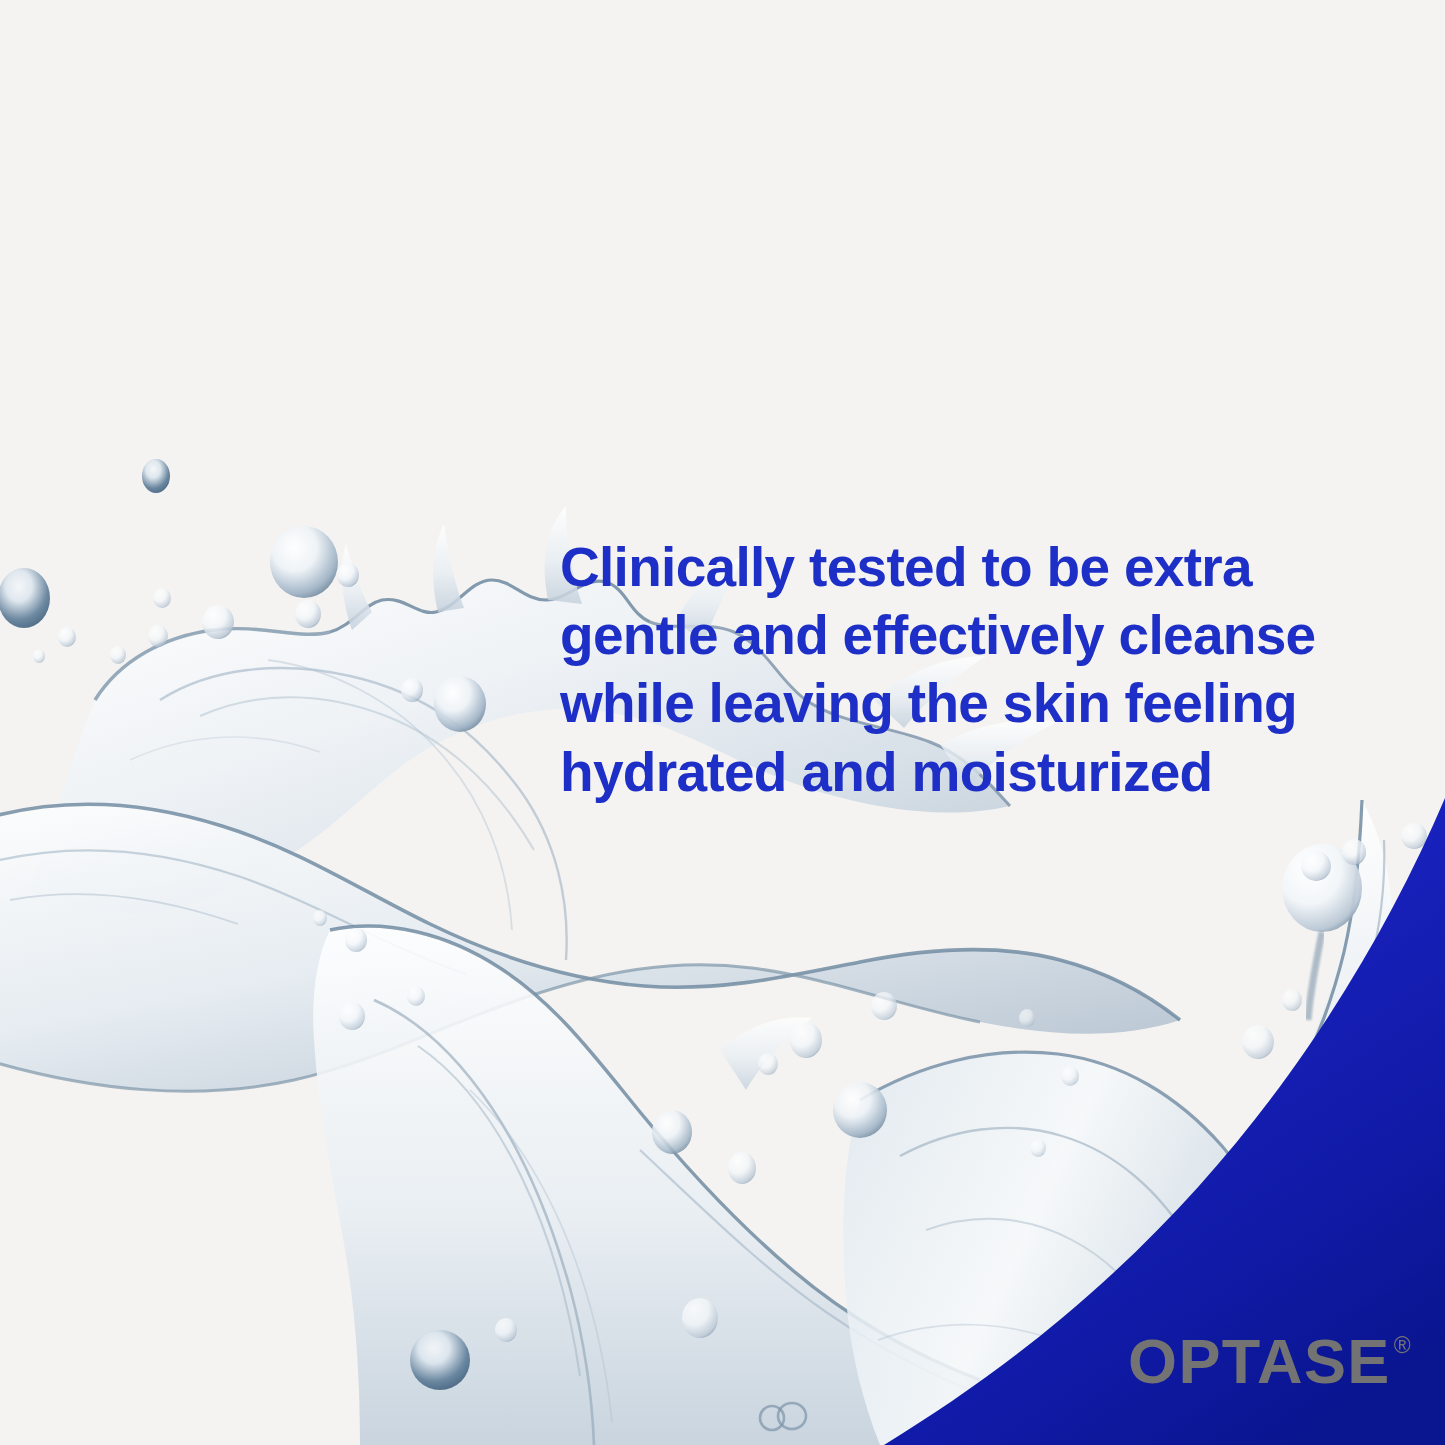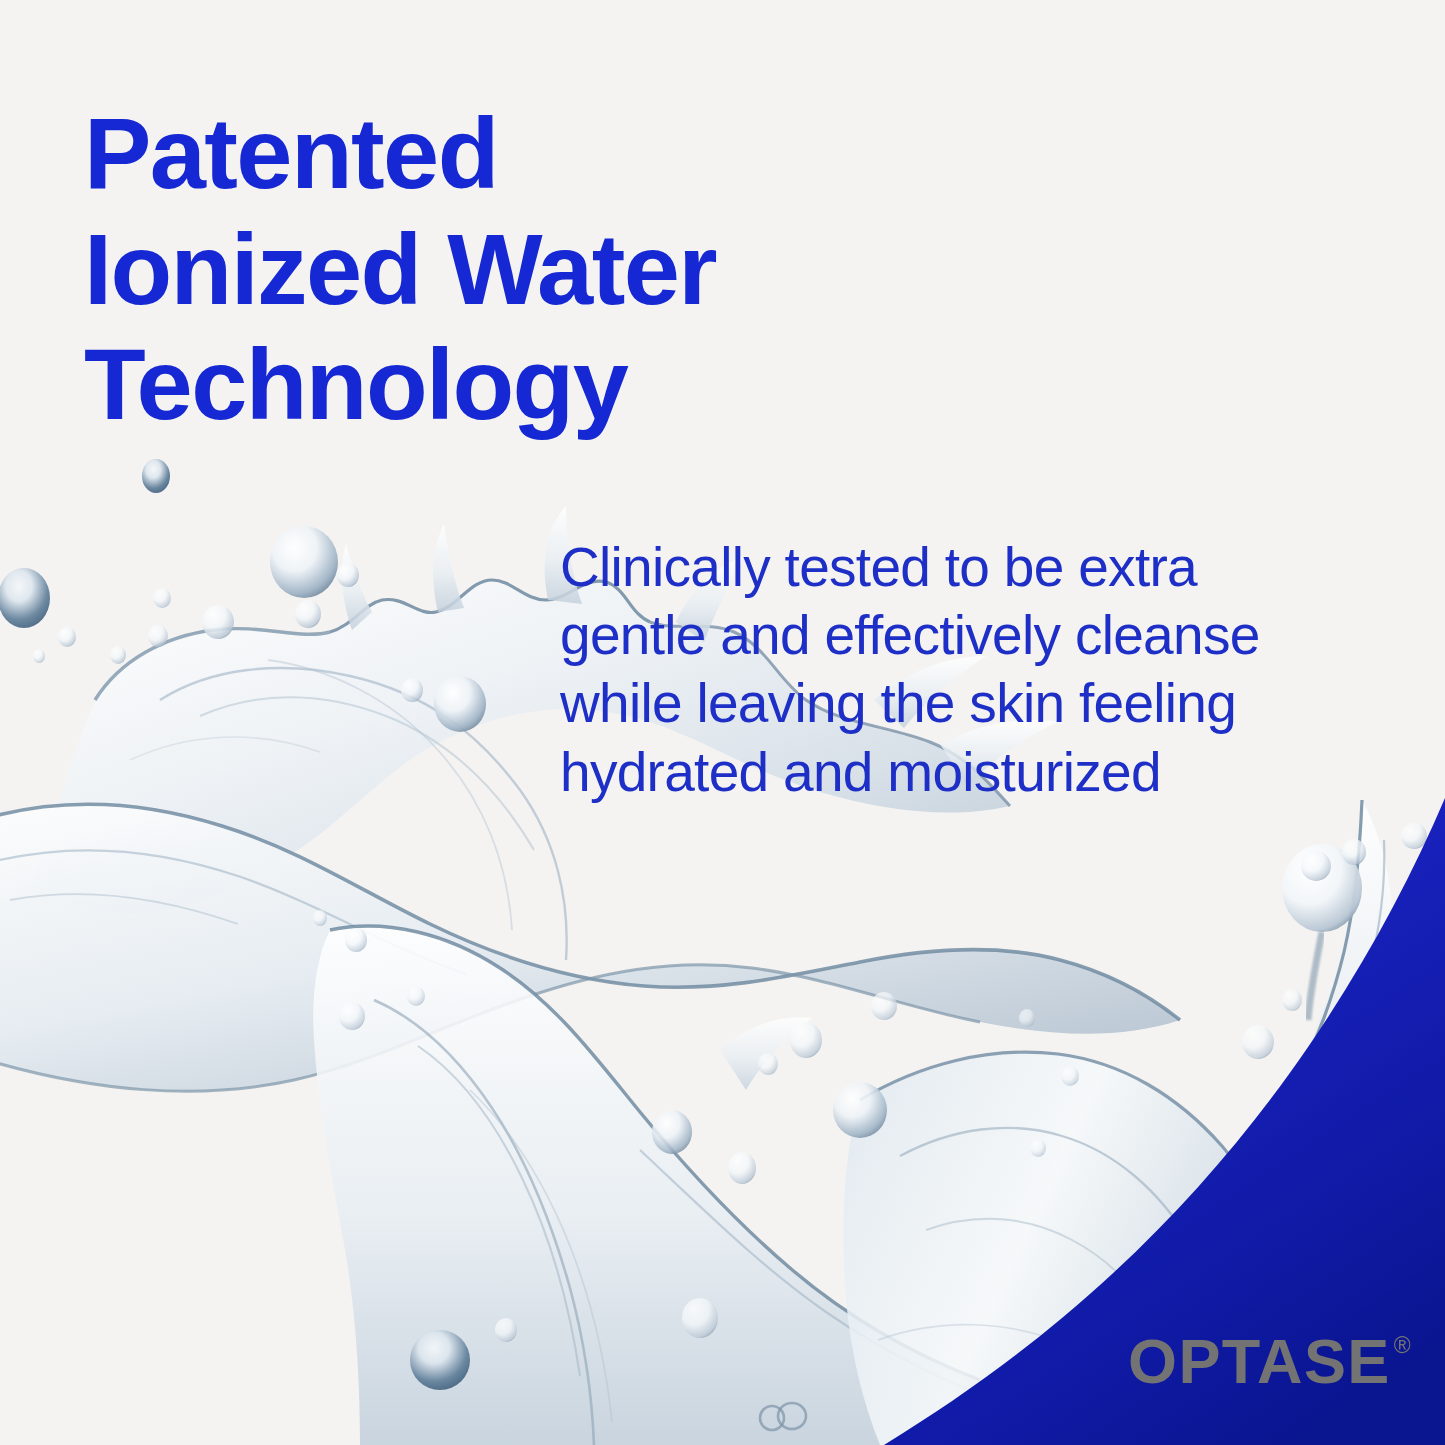--- a/index.html
+++ b/index.html
@@ -55,21 +55,21 @@
   }
 
   #subcopy {
     position: absolute;
     left: 560px;
     top: 533px;
     width: 830px;
     z-index: 4;
     color: #1d2fc6;
     font-size: 55px;
-    font-weight: 400;
+    font-weight: 700;
     line-height: 1.24;
     letter-spacing: -0.7px;
     white-space: pre-line;
     margin: 0;
   }
 
   #brand-logo {
     position: absolute;
     left: 1128px;
     top: 1330px;
@@ -285,23 +285,20 @@
         <stop offset="100%" stop-color="#0a1590"></stop>
       </linearGradient>
     </defs>
     <path d="M 1445,798
              C 1410,880 1364,966 1306,1050
              C 1240,1146 1158,1238 1062,1318
              C 1006,1365 946,1407 884,1445
              L 1445,1445 Z" fill="url(#cornerGrad)"></path>
   </svg>
 
-  <h1 id="headline">Patented
-Ionized Water
-Technology</h1>
 
   <p id="subcopy">Clinically tested to be extra
 gentle and effectively cleanse
 while leaving the skin feeling
 hydrated and moisturized</p>
 
   <div id="brand-logo">
     <span class="wordmark">OPTASE</span>
     <span class="regmark">®</span>
   </div>

